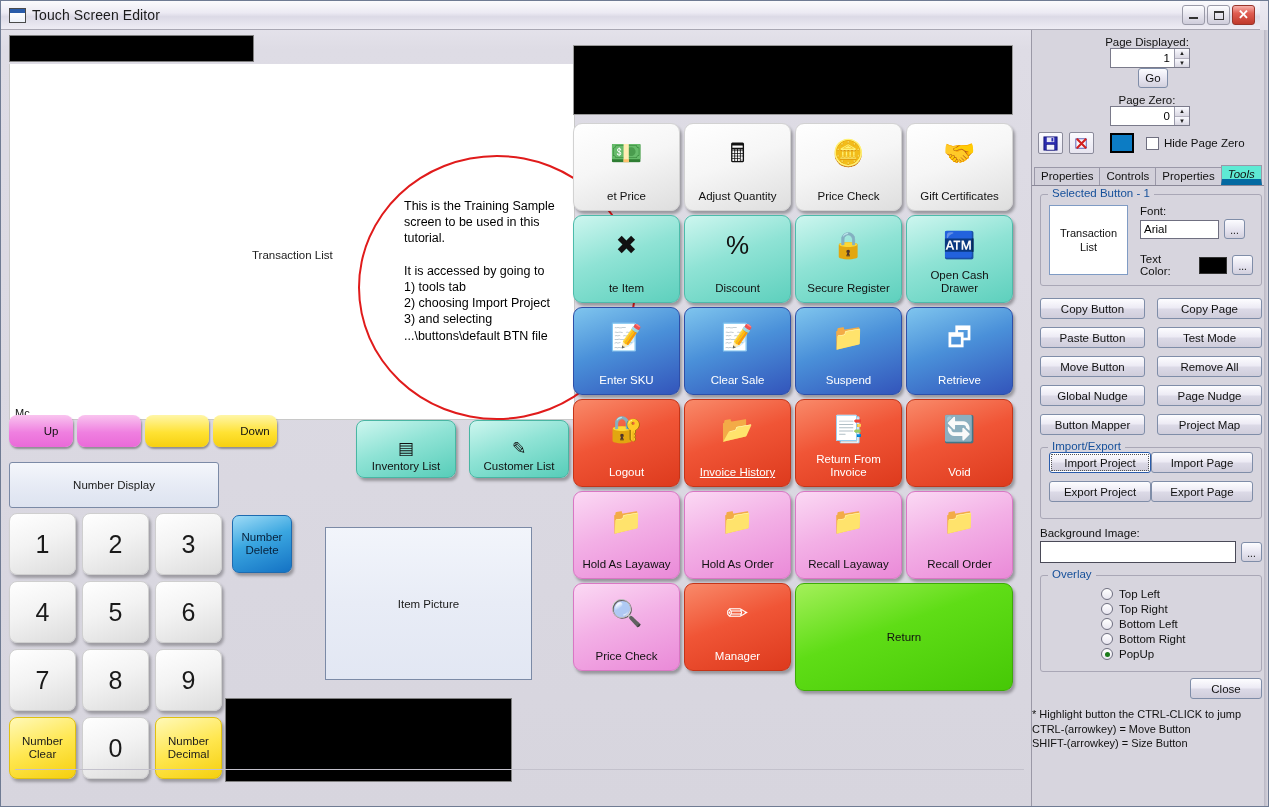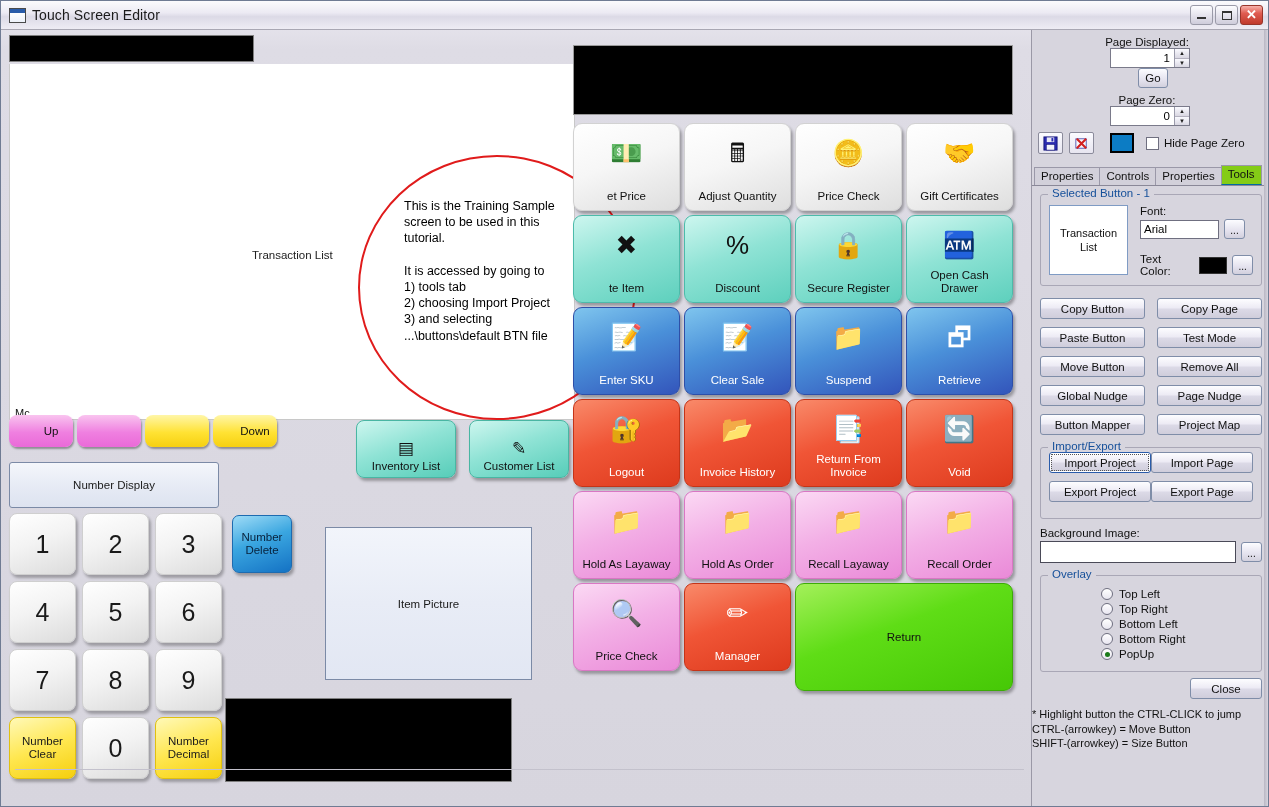--- a/index.html
+++ b/index.html
@@ -13,21 +13,21 @@
   #app {
     position: relative;
     width: 1269px; height: 807px;
     background: linear-gradient(180deg,#eceaf2 0%, #dedce5 6%, #d7d5de 100%);
     border: 1px solid #6f7b93;
     overflow: hidden;
   }
 
   
   .titlebar {
-    position: absolute; top: 0; left: 0; right: 0; height: 29px;
+    position: absolute; top: 0; left: 0; right: 8px; height: 29px;
     background: linear-gradient(180deg,#fbfbfd 0%,#eceaf3 42%,#dcdae6 56%,#eeecf4 100%);
     border-bottom: 1px solid #a9a7b3;
     display: flex; align-items: center;
   }
   .title-icon {
     width: 17px; height: 15px; margin-left: 8px; margin-right: 6px;
     background: linear-gradient(180deg,#2a5caa 0%,#2a5caa 28%,#ffffff 28%,#eef2fb 100%);
     border: 1px solid #4a4a4a;
   }
   .title-text {
@@ -212,21 +212,21 @@
   .chk { width: 13px; height: 13px; background: #fff; border: 1px solid #6f6f80; margin-right: 5px; }
   .chk-lbl { font-size: 11.5px; color: #111; }
 
   .tabs { display: flex; align-items: flex-end; padding-left: 2px; margin-top: 8px;
           border-bottom: 1px solid #8a8898; height: 20px; }
   .tab {
     font-size: 11.5px; color: #111; padding: 2px 6px 2px 6px;
     border: 1px solid #9a98a8; border-bottom: none; background: #d2d0da;
     margin-right: -1px; height: 18px;
   }
-  .tab.active { background: #84cc16; height: 20px; font-weight: normal; border-bottom: 1px solid #0369a1; }
+  .tab.active { background: #5eead4; height: 20px; font-weight: normal; border-bottom: 6px solid #0369a1; font-style: italic; }
   .tab.spacer { flex: 1; border: none; background: transparent; }
 
   .group {
     margin: 8px 8px 0 8px; border: 1px solid #a9a7b6; border-radius: 3px;
     padding: 10px 8px 8px 8px; position: relative;
   }
   .group-title {
     position: absolute; top: -8px; left: 7px; background: #d7d5de;
     padding: 0 4px; font-size: 11.5px; color: #16509a;
   }
@@ -443,21 +443,21 @@
             <div class="pos-lbl" style="white-space: pre-line;">Retrieve</div>
           </div>
         </div>
         <div class="pos-row">
           <div class="pos-btn c-red">
             <div class="pos-ico">🔐</div>
             <div class="pos-lbl" style="white-space: pre-line;">Logout</div>
           </div>
           <div class="pos-btn c-red">
             <div class="pos-ico">📂</div>
-            <div class="pos-lbl" style="white-space: pre-line;">Invoice History</div>
+            <div class="pos-lbl" style="white-space: pre-line; text-decoration: underline;">Invoice History</div>
           </div>
           <div class="pos-btn c-red">
             <div class="pos-ico">📑</div>
             <div class="pos-lbl" style="white-space: pre-line;">Return From
 Invoice</div>
           </div>
           <div class="pos-btn c-red">
             <div class="pos-ico">🔄</div>
             <div class="pos-lbl" style="white-space: pre-line;">Void</div>
           </div>

